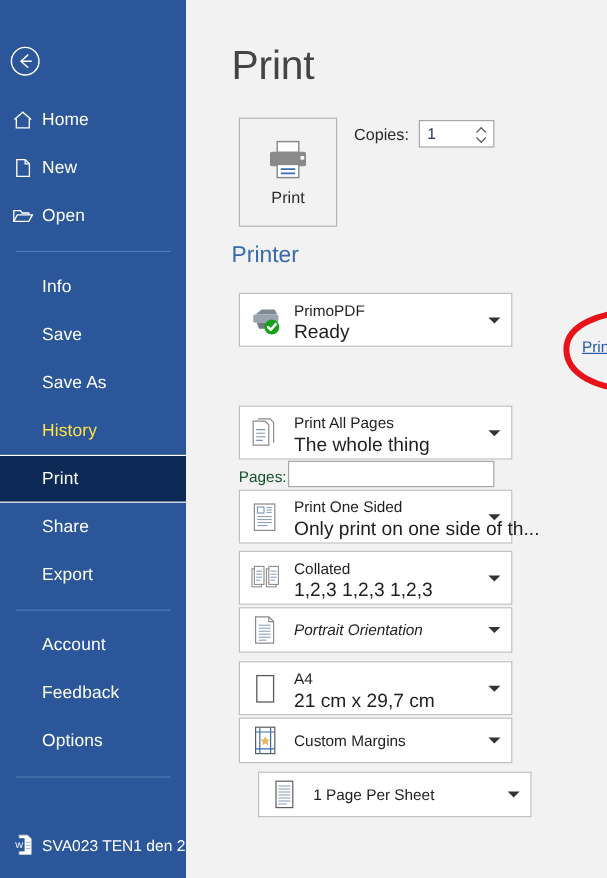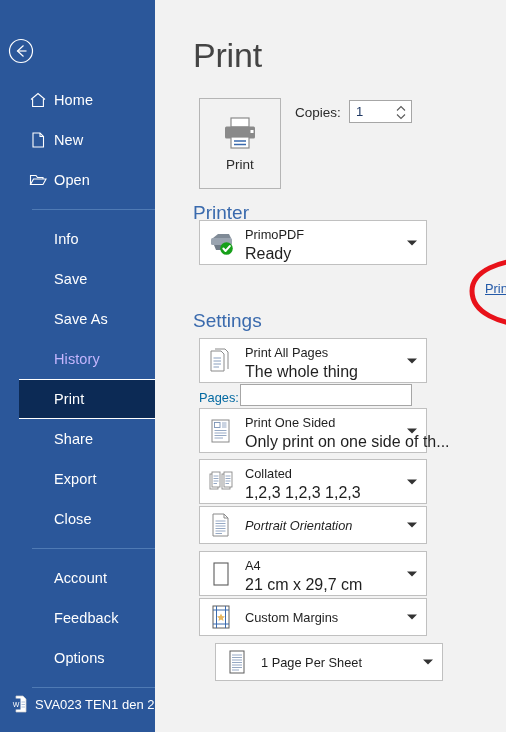--- a/index.html
+++ b/index.html
@@ -14,28 +14,28 @@
   
   .titlebar{position:absolute;left:160px;top:0;right:0;height:22px;background:#f2f2f2;}
   .doc-title{position:absolute;left:300px;top:2px;width:210px;text-align:center;
     font-size:12.5px;color:#3b3b3b;white-space:nowrap;overflow:hidden;}
 
   
   .sidebar{position:absolute;left:0;top:0;width:155px;height:732px;background:#2b579a;}
   .back-btn{position:absolute;left:8px;top:38px;width:26px;height:26px;cursor:pointer;}
   .back-btn svg{display:block;}
 
-  .nav{position:absolute;left:0;top:80px;width:155px;margin-left:19px;}
+  .nav{position:absolute;left:0;top:80px;width:155px;}
   .nav-item{position:relative;height:40px;display:flex;align-items:center;color:#fff;
     font-size:14.5px;cursor:pointer;box-sizing:border-box;}
   .nav-item .ico{position:absolute;left:10px;top:50%;transform:translateY(-50%);
     width:18px;height:18px;display:block;}
   .nav-item .lbl{padding-left:35px;letter-spacing:.1px;}
   .nav-item.plain .lbl{padding-left:35px;}
-  .nav-item.disabled .lbl{color:#c4b5fd;}
+  .nav-item.disabled .lbl{color:#fde047;}
   .nav-item.active{background:#0c2a55;border-top:1px solid #ffffff;border-bottom:1px solid #ffffff;
     width:155px;}
   .nav-sep{height:1px;background:#4f7ab4;margin:9px 13px 9px 13px;}
 
   .recent{position:absolute;left:0;bottom:14px;width:155px;height:28px;display:flex;align-items:center;cursor:pointer;}
   .recent .wicon{position:absolute;left:11px;top:50%;transform:translateY(-50%);width:16px;height:18px;}
   .recent .lbl{padding-left:35px;color:#fff;font-size:13px;white-space:nowrap;}
 
   
   .main{position:absolute;left:155px;top:0;width:351px;height:732px;background:#f2f2f2;}
@@ -69,21 +69,21 @@
     width:0;height:0;border-left:5px solid transparent;border-right:5px solid transparent;
     border-top:5px solid #333;}
 
   .combo.two{height:45px;}
   .combo.two .c1{top:6px;}
   .combo.two .c2{top:24px;}
   .combo.one{height:38px;}
   .combo.one .c1{top:50%;transform:translateY(-50%);}
 
   
-  .pages-lbl{position:absolute;left:44px;top:390px;font-size:12.8px;color:#0369a1;}
+  .pages-lbl{position:absolute;left:44px;top:390px;font-size:12.8px;color:#14532d;}
   .pages-input{position:absolute;left:85px;top:384px;width:172px;height:22px;background:#fff;
     border:1px solid #a6a6a6;box-sizing:border-box;cursor:text;}
 
   
   .link{position:absolute;font-size:12.8px;color:#2359a8;text-decoration:underline;cursor:pointer;
     white-space:nowrap;}
 
   
   .annot{position:absolute;left:312px;top:255px;width:132px;height:74px;pointer-events:none;}
 </style>
@@ -154,23 +154,20 @@
       </div>
       <div class="nav-item plain active">
         <span class="lbl">Print</span>
       </div>
       <div class="nav-item plain">
         <span class="lbl">Share</span>
       </div>
       <div class="nav-item plain">
         <span class="lbl">Export</span>
       </div>
-      <div class="nav-item plain">
-        <span class="lbl">Close</span>
-      </div>
 
       <div class="nav-sep"></div>
 
       <div class="nav-item plain">
         <span class="lbl">Account</span>
       </div>
       <div class="nav-item plain">
         <span class="lbl">Feedback</span>
       </div>
       <div class="nav-item plain">
@@ -216,21 +213,21 @@
       <span class="spin">
         <svg width="12" height="19" viewBox="0 0 12 19">
           <path d="M2 7.5 L6 3.5 L10 7.5" fill="none" stroke="#5a5a5a" stroke-width="1.1"></path>
           <path d="M2 11.5 L6 15.5 L10 11.5" fill="none" stroke="#5a5a5a" stroke-width="1.1"></path>
         </svg>
       </span>
     </div>
 
     <div class="sec-head" style="left:38px;top:202px;">Printer</div>
 
-    <div class="combo two" style="top:220px;">
+    <div class="combo two" style="top:244px;">
       <span class="cico">
         <svg width="28" height="28" viewBox="0 0 28 28">
           <path d="M5 9 L10 5 H21 L23 9 Z" fill="#7f8a96"></path>
           <rect x="3" y="9" width="21" height="7" rx="1.5" fill="#9aa4b0"></rect>
           <path d="M6 16 H21 L19 21 H8 Z" fill="#6f7a86"></path>
           <circle cx="18.5" cy="19.5" r="6.3" fill="#17a01a"></circle>
           <path d="M15.4 19.6 L17.6 21.9 L21.8 17.1" fill="none" stroke="#ffffff" stroke-width="2.1" stroke-linecap="round" stroke-linejoin="round"></path>
         </svg>
       </span>
       <span class="c1">PrimoPDF</span>
@@ -239,21 +236,20 @@
     </div>
 
     <div class="link" style="left:330px;top:281px;">Printer Properties</div>
 
     <div class="annot">
       <svg width="132" height="74" viewBox="0 0 132 74">
         <path d="M66 4 C100 3 128 16 128 36 C128 57 101 70 66 70 C31 70 5 57 5 36 C5 16 32 5 66 4 Z" fill="none" stroke="#e8121a" stroke-width="5" stroke-linecap="round"></path>
       </svg>
     </div>
 
-    <div class="sec-head" style="left:38px;top:310px;">Settings</div>
 
     <div class="combo two" style="top:338px;">
       <span class="cico">
         <svg width="26" height="28" viewBox="0 0 26 28">
           <path d="M3 4 H13 L16 7 V24 H3 Z" fill="#ffffff" stroke="#8a8a8a" stroke-width="1"></path>
           <path d="M7 2 H17 L20 5 V22" fill="none" stroke="#8a8a8a" stroke-width="1"></path>
           <path d="M5.5 11 H13 M5.5 14 H13 M5.5 17 H13 M5.5 20 H11" stroke="#7b93b5" stroke-width=".9"></path>
         </svg>
       </span>
       <span class="c1">Print All Pages</span>

